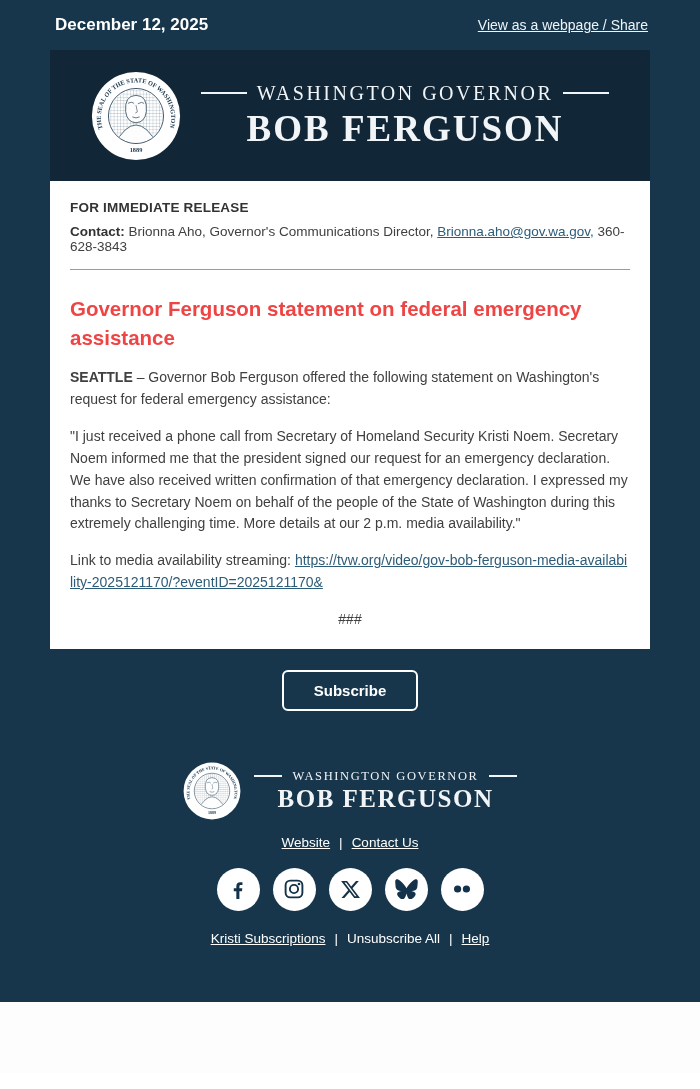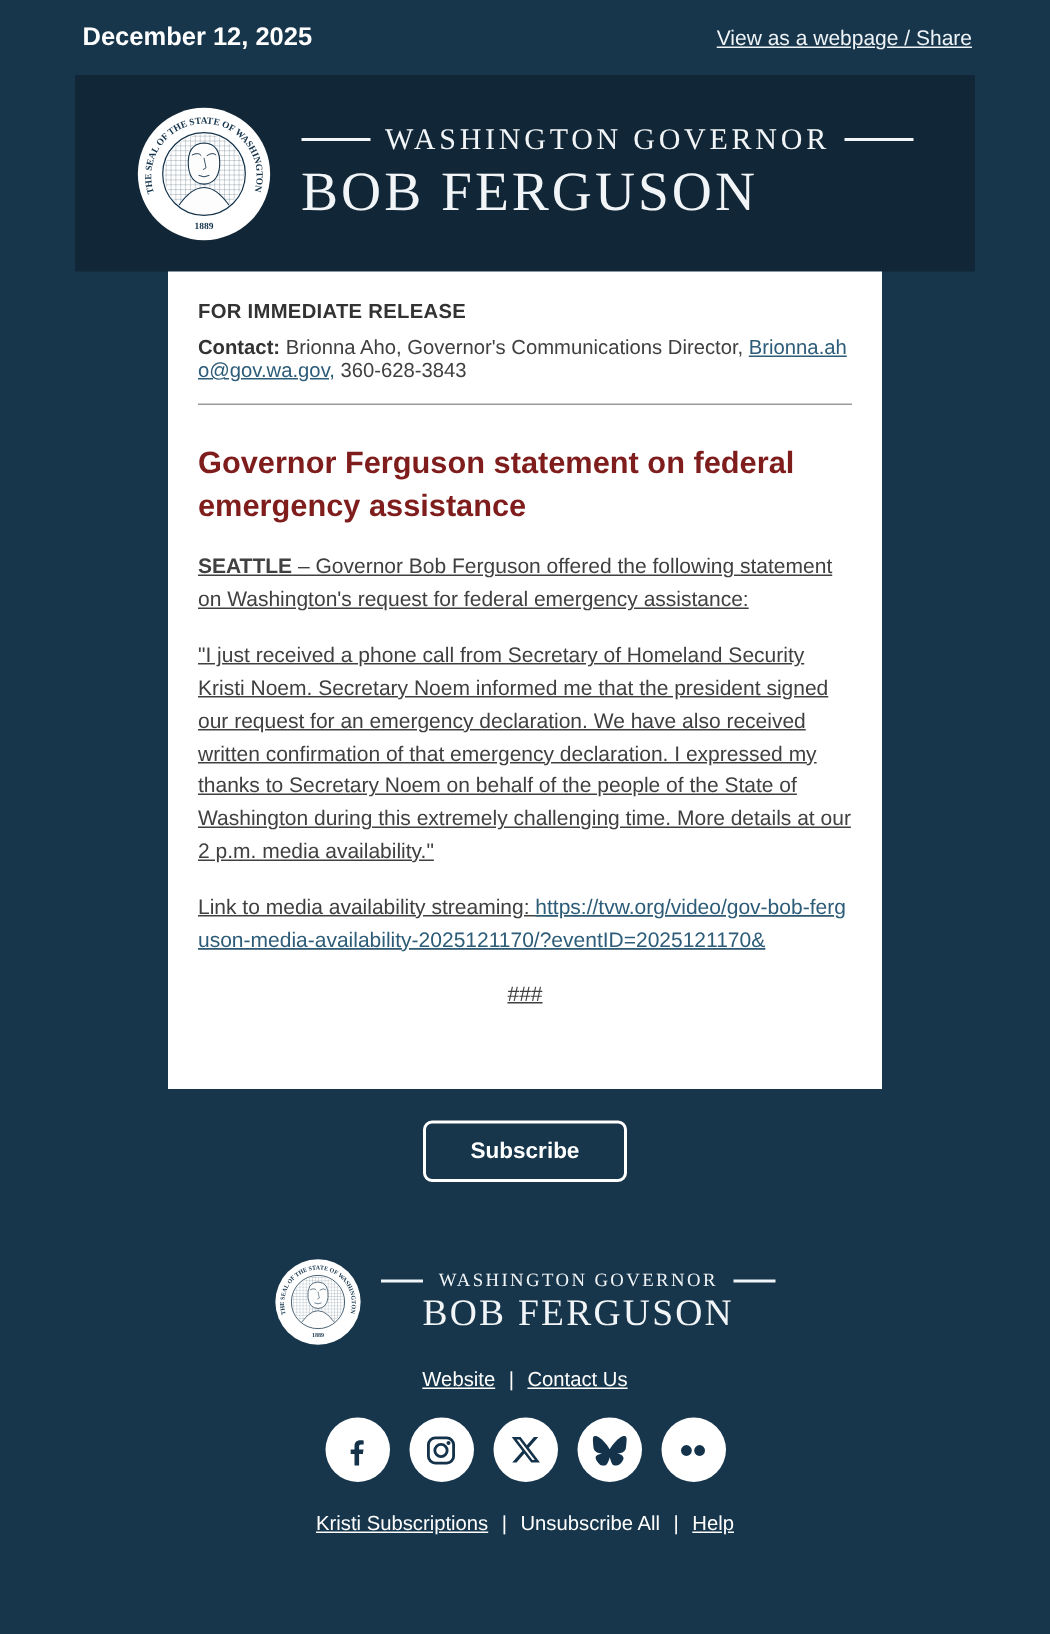--- a/index.html
+++ b/index.html
@@ -24,42 +24,42 @@
     width:600px; height:131px; margin:0 auto; background:#112636;
     display:flex; align-items:center; justify-content:center; gap:20px;
   }
   .seal { display:block; }
   .banner .seal { width:90px; height:90px; }
   .brand-text { color:#f2f5f7; font-family:"Liberation Serif", serif; }
   .tagline { display:flex; align-items:center; gap:10px; justify-content:flex-start; }
   .tagline .dash { height:2px; background:#f2f5f7; flex:0 0 auto; }
   .banner .tagline { font-size:20px; letter-spacing:2.5px; }
   .banner .tagline .dash { width:46px; }
-  .brand-name { font-weight:normal; }
+  .brand-name { font-weight:bold; text-align:center; }
   .banner .brand-name { font-size:37px; letter-spacing:2px; margin-top:2px; }
 
   
   .card {
-    width:476px; margin:0 auto; background:#ffffff;
-    padding:19px 20px 52px 20px; color:#404040;
+    width:600px; margin:0 auto; background:#ffffff;
+    padding:19px 20px 18px 20px; color:#404040;
   }
   .release-label { font-size:13.5px; font-weight:bold; color:#333333; letter-spacing:.2px; }
   .contact-line { font-size:13.5px; margin-top:9px; color:#404040; }
   .contact-line b { color:#333333; }
   .card hr { border:none; border-top:1px solid #9b9b9b; margin:15px 0 0 0; }
   h1.article-title {
-    font-size:20.5px; line-height:1.4; color:#7f1d1d; font-weight:bold;
+    font-size:20.5px; line-height:1.4; color:#ef4444; font-weight:bold;
     margin:25px 0 4px 0;
   }
-  .card p { font-size:14px; line-height:1.56; margin-top:15px; word-wrap:break-word;text-decoration:underline; }
+  .card p { font-size:14px; line-height:1.56; margin-top:15px; word-wrap:break-word; }
   .card a { color:#2d5c78; text-decoration:underline; word-break:break-all; }
   .end-mark { text-align:center; margin-top:20px; color:#404040; }
 
   
-  .footer-dark { padding:21px 0 12px 0; text-align:center; }
+  .footer-dark { padding:21px 0 0 0; text-align:center; }
   .subscribe-btn {
     display:inline-block; background:transparent; border:2px solid #ffffff; border-radius:6px;
     color:#ffffff; font-weight:bold; font-size:15px; font-family:"Liberation Sans",sans-serif;
     padding:10px 30px; cursor:pointer;
   }
   .footer-logo {
     margin-top:51px; display:flex; align-items:center; justify-content:center; gap:13px;
   }
   .footer-logo .seal { width:58px; height:58px; }
   .footer-logo .tagline { font-size:12.5px; letter-spacing:1.6px; }

